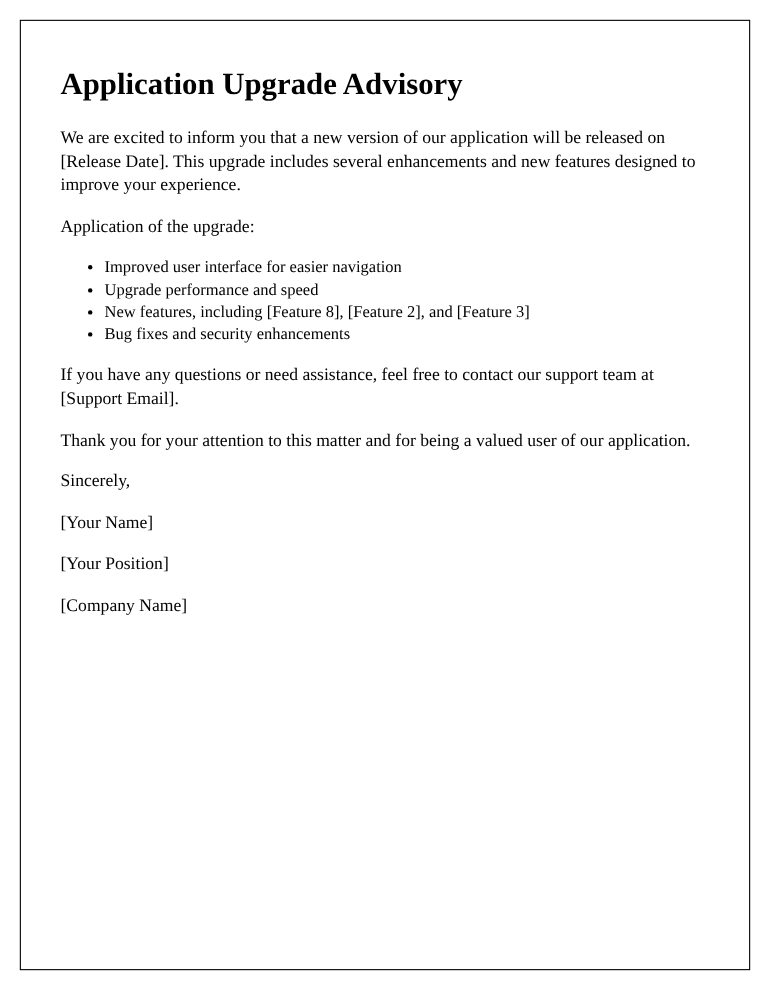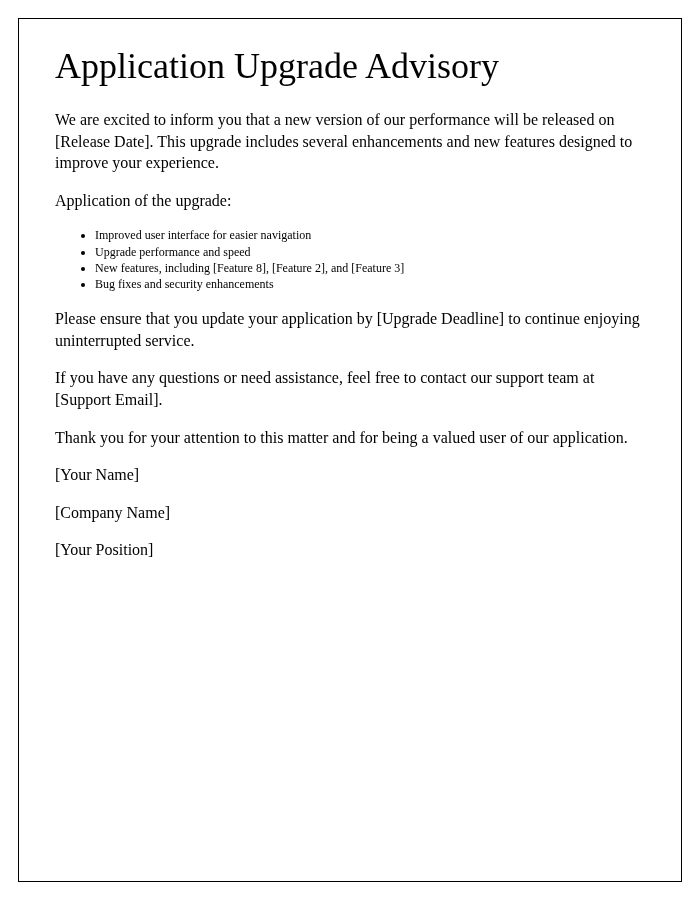--- a/index.html
+++ b/index.html
@@ -14,76 +14,74 @@
       height: 900px;
       padding: 18px;
     }
     .page {
       border: 1px solid #000;
       width: 100%;
       height: 100%;
       padding: 24px 36px;
     }
     h1 {
-      font-size: 36px;
-      font-weight: normal;
+      font-size: 28px;
+      font-weight: bold;
       margin-bottom: 22px;
-      margin-top: 2px;
+      margin-top: 18px;
     }
     p {
       font-size: 16px;
       line-height: 1.35;
       margin-bottom: 16px;
     }
     .bold {
       font-weight: normal;
     }
     ul {
       margin-left: 40px;
       margin-bottom: 16px;
     }
     li {
-      font-size: 12px;
+      font-size: 15px;
       line-height: 1.35;
       font-family: Liberation Serif, serif;
     }
     .sig-line {
       font-size: 16px;
       margin-bottom: 16px;
     }
   </style>
 </head>
 <body>
 
 <div class="page">
 
   <h1>Application Upgrade Advisory</h1>
 
 
   <p>
-    <span>We are excited to inform you that a new version of our performance will be released on </span><span class="bold">[Release Date]</span><span>. This upgrade includes several enhancements and new features designed to improve your experience.</span>
+    <span>We are excited to inform you that a new version of our application will be released on </span><span class="bold">[Release Date]</span><span>. This upgrade includes several enhancements and new features designed to improve your experience.</span>
   </p>
 
   <p>Application of the upgrade:</p>
 
   <ul>
     <li>Improved user interface for easier navigation</li>
     <li>Upgrade performance and speed</li>
     <li>New features, including [Feature 8], [Feature 2], and [Feature 3]</li>
     <li>Bug fixes and security enhancements</li>
   </ul>
 
-  <p>
-    <span>Please ensure that you update your application by </span><span class="bold">[Upgrade Deadline]</span><span> to continue enjoying uninterrupted service.</span>
-  </p>
 
   <p>
     <span>If you have any questions or need assistance, feel free to contact our support team at </span><span class="bold">[Support Email]</span><span>.</span>
   </p>
 
   <p>Thank you for your attention to this matter and for being a valued user of our application.</p>
 
+  <p class="sig-line">Sincerely,</p>
 
   <p class="sig-line">[Your Name]</p>
+  <p class="sig-line">[Your Position]</p>
   <p class="sig-line">[Company Name]</p>
-  <p class="sig-line">[Your Position]</p>
 
 </div>
 
 </body></html>

